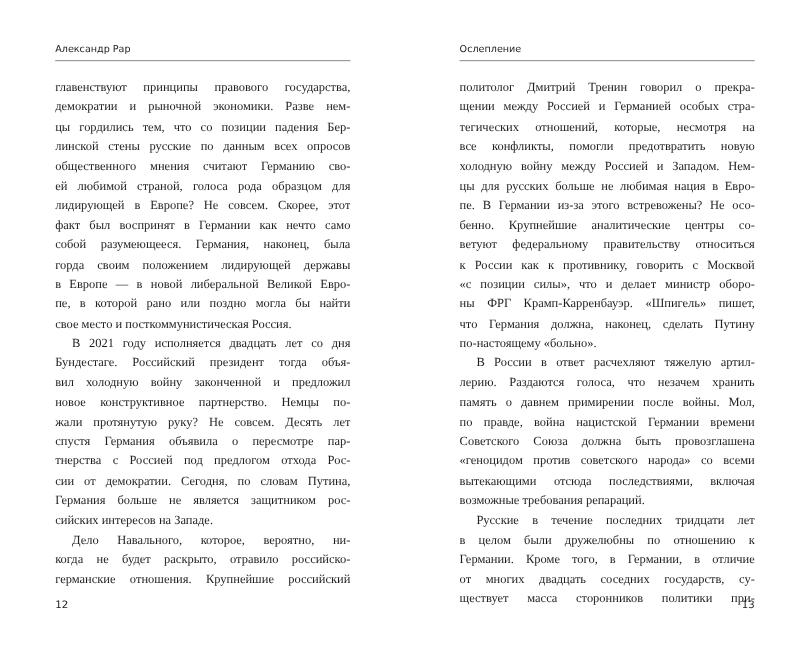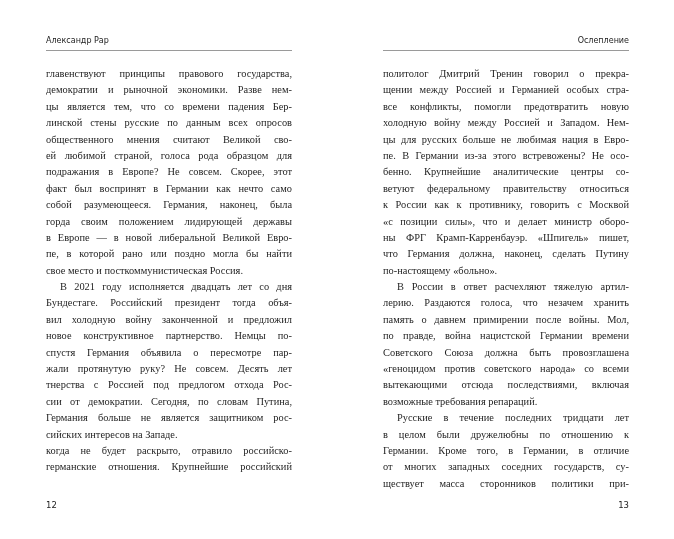--- a/index.html
+++ b/index.html
@@ -22,21 +22,21 @@
       position: absolute;
       top: 31px;
       left: 0; right: 0;
       font-family: "DejaVu Sans", sans-serif;
       font-size: 8px;
       color: #222;
       height: 12px;
       line-height: 12px;
     }
     .page-left .running-head { text-align: left; }
-    .page-right .running-head { text-align: right; }
+    .page-right .running-head { text-align: left; }
     .head-rule {
       position: absolute;
       top: 46px;
       left: 0; right: 0;
       height: 1px;
       background: #9a9a9a;
     }
     .body-text {
       position: absolute;
       top: 62px;
@@ -69,53 +69,55 @@
   </style>
 </head>
 <body>
 
 <div class="page page-left">
   <div class="running-head">Александр Рар</div>
   <div class="head-rule"></div>
   <div class="body-text">
       <span class="line">главенствуют принципы правового государства,</span>
       <span class="line">демократии и рыночной экономики. Разве нем-</span>
-      <span class="line">цы является тем, что со времени падения Бер-</span>
+      <span class="line">цы гордились тем, что со позиции падения Бер-</span>
       <span class="line">линской стены русские по данным всех опросов</span>
-      <span class="line">общественного мнения считают Великой сво-</span>
+      <span class="line">общественного мнения считают Германию сво-</span>
       <span class="line">ей любимой страной, голоса рода образцом для</span>
-      <span class="line">подражания в Европе? Не совсем. Скорее, этот</span>
+      <span class="line">лидирующей в Европе? Не совсем. Скорее, этот</span>
       <span class="line">факт был воспринят в Германии как нечто само</span>
       <span class="line">собой разумеющееся. Германия, наконец, была</span>
       <span class="line">горда своим положением лидирующей державы</span>
       <span class="line">в Европе — в новой либеральной Великой Евро-</span>
       <span class="line">пе, в которой рано или поздно могла бы найти</span>
       <span class="line last">свое место и посткоммунистическая Россия.</span>
       <span class="line indent">В 2021 году исполняется двадцать лет со дня</span>
       <span class="line">Бундестаге. Российский президент тогда объя-</span>
       <span class="line">вил холодную войну законченной и предложил</span>
       <span class="line">новое конструктивное партнерство. Немцы по-</span>
+      <span class="line">жали протянутую руку? Не совсем. Десять лет</span>
       <span class="line">спустя Германия объявила о пересмотре пар-</span>
-      <span class="line">жали протянутую руку? Не совсем. Десять лет</span>
       <span class="line">тнерства с Россией под предлогом отхода Рос-</span>
       <span class="line">сии от демократии. Сегодня, по словам Путина,</span>
       <span class="line">Германия больше не является защитником рос-</span>
       <span class="line last">сийских интересов на Западе.</span>
+      <span class="line indent">Дело Навального, которое, вероятно, ни-</span>
       <span class="line">когда не будет раскрыто, отравило российско-</span>
       <span class="line">германские отношения. Крупнейшие российский</span>
     </div>
   <div class="folio">12</div>
 </div>
 
 <div class="page page-right">
   <div class="running-head">Ослепление</div>
   <div class="head-rule"></div>
   <div class="body-text">
       <span class="line">политолог Дмитрий Тренин говорил о прекра-</span>
       <span class="line">щении между Россией и Германией особых стра-</span>
+      <span class="line">тегических отношений, которые, несмотря на</span>
       <span class="line">все конфликты, помогли предотвратить новую</span>
       <span class="line">холодную войну между Россией и Западом. Нем-</span>
       <span class="line">цы для русских больше не любимая нация в Евро-</span>
       <span class="line">пе. В Германии из-за этого встревожены? Не осо-</span>
       <span class="line">бенно. Крупнейшие аналитические центры со-</span>
       <span class="line">ветуют федеральному правительству относиться</span>
       <span class="line">к России как к противнику, говорить с Москвой</span>
       <span class="line">«с позиции силы», что и делает министр оборо-</span>
       <span class="line">ны ФРГ Крамп-Карренбауэр. «Шпигель» пишет,</span>
       <span class="line">что Германия должна, наконец, сделать Путину</span>
@@ -124,17 +126,17 @@
       <span class="line">лерию. Раздаются голоса, что незачем хранить</span>
       <span class="line">память о давнем примирении после войны. Мол,</span>
       <span class="line">по правде, война нацистской Германии времени</span>
       <span class="line">Советского Союза должна быть провозглашена</span>
       <span class="line">«геноцидом против советского народа» со всеми</span>
       <span class="line">вытекающими отсюда последствиями, включая</span>
       <span class="line last">возможные требования репараций.</span>
       <span class="line indent">Русские в течение последних тридцати лет</span>
       <span class="line">в целом были дружелюбны по отношению к</span>
       <span class="line">Германии. Кроме того, в Германии, в отличие</span>
-      <span class="line">от многих западных соседних государств, су-</span>
+      <span class="line">от многих двадцать соседних государств, су-</span>
       <span class="line">ществует масса сторонников политики при-</span>
     </div>
   <div class="folio">13</div>
 </div>
 
 </body></html>

